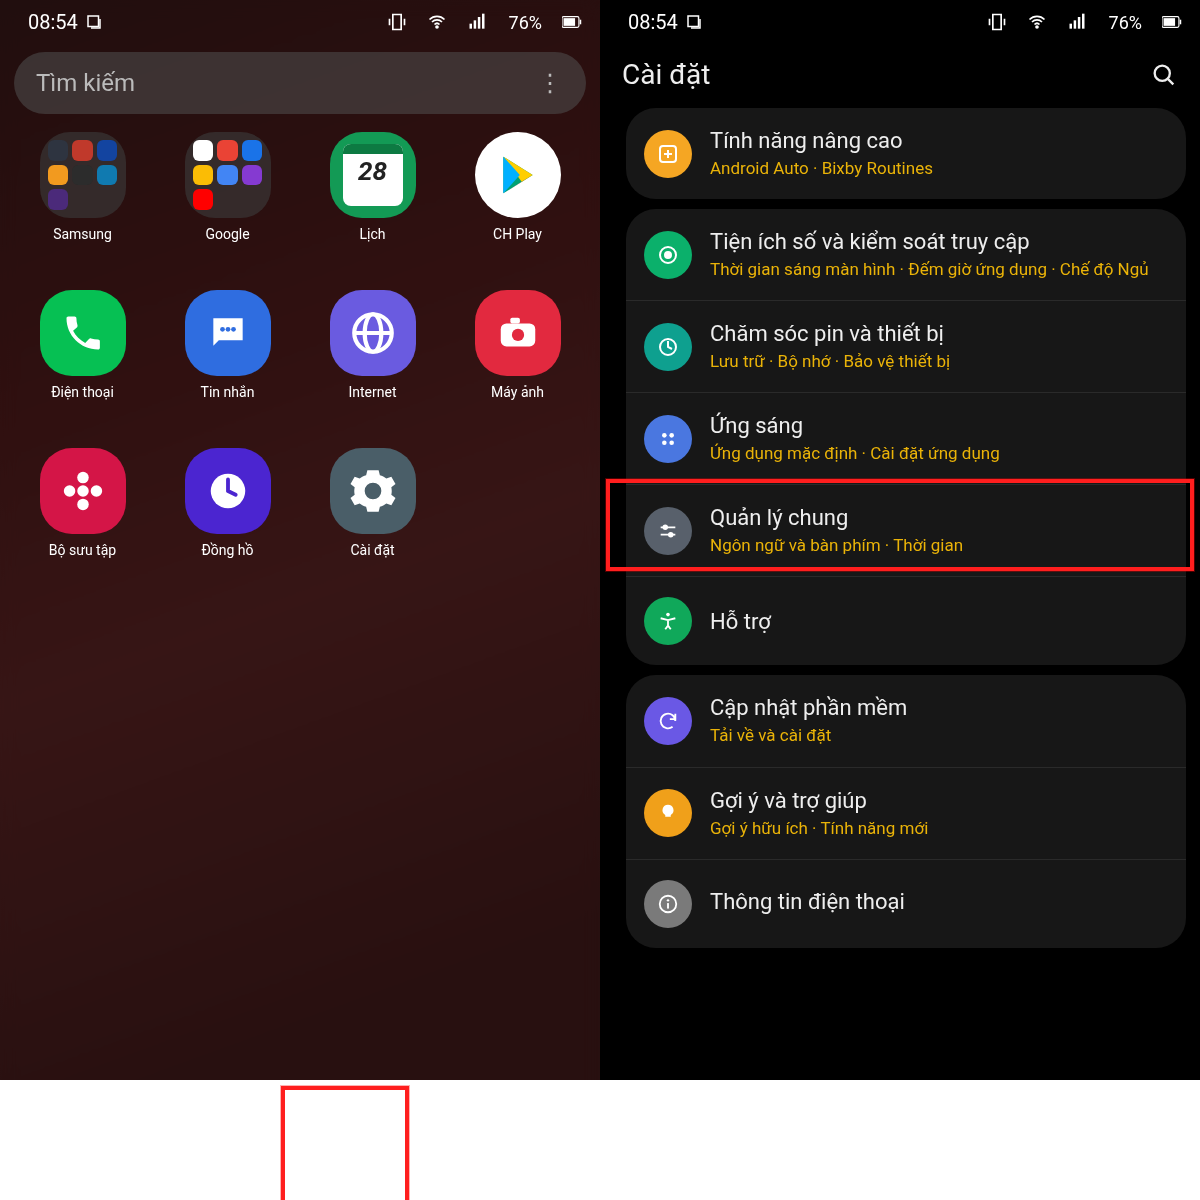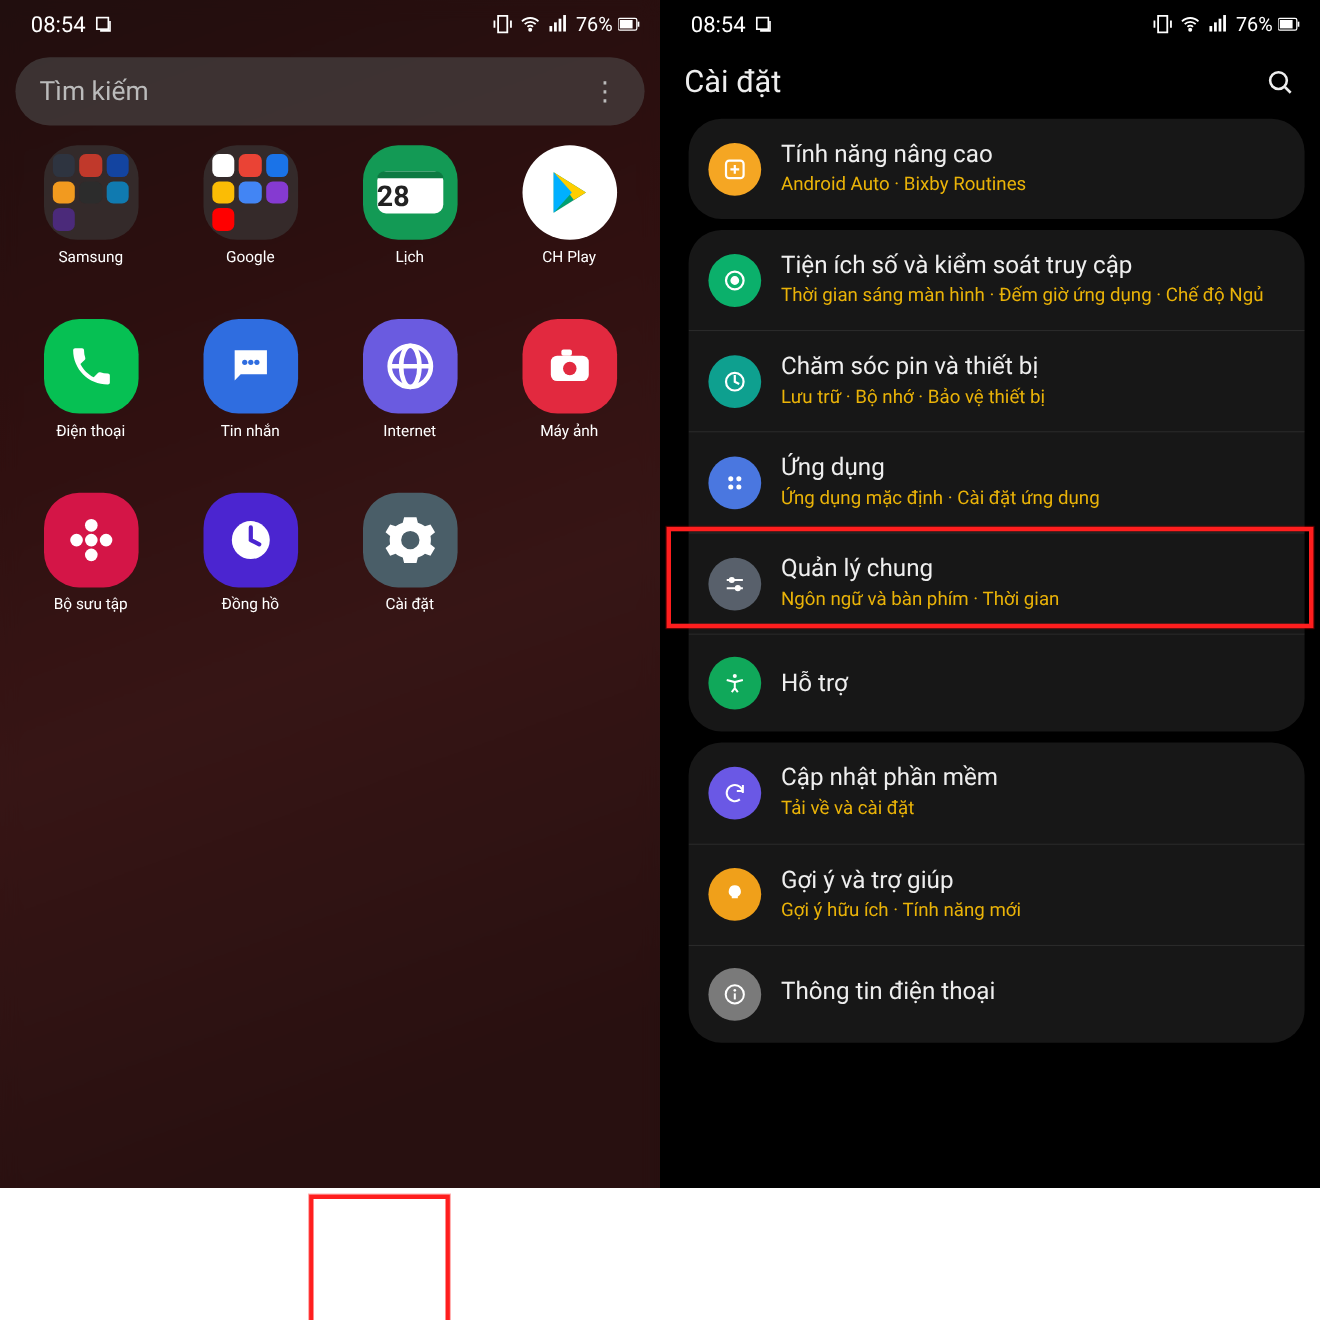--- a/index.html
+++ b/index.html
@@ -27,21 +27,21 @@
   .panel.left > * { position: relative; z-index: 1; }
   .panel.right { background: #000; color: #eee; }
   
   .statusbar {
     display:flex; justify-content:space-between; align-items:center;
     padding: 10px 18px 6px 28px;
     color:#fff;
     font-size:20px;
   }
   .panel.right .statusbar { color:#fff; }
-  .status-right { display:flex; align-items:center; gap:5px; }
+  .status-right { display:flex; align-items:center; gap:20px; }
   .ico { width:20px; height:20px; display:inline-flex; align-items:center; justify-content:center;}
   .battpct { font-size:18px; margin-left:2px;}
   
   .search-pill {
     margin: 12px 14px;
     background: rgba(80,80,80,0.55);
     border-radius: 40px;
     height: 62px;
     display:flex; align-items:center;
     padding: 0 22px;
@@ -189,21 +189,21 @@
           <div class="mini" style="background:#4285f4"></div>
           <div class="mini" style="background:#853ad1"></div>
         <div class="mini" style="background:#ff0000"></div>
           <div class="mini" style="background:transparent"></div>
           <div class="mini" style="background:transparent"></div>
       </div>
       <div class="app-label">Google</div>
     </div>
     <div class="app">
       <div class="app-icon squircle" style="background:#139a55;flex-direction:column;">
-        <div style="background:#fff;border-radius:8px;width:60px;height:38px;display:flex;flex-direction:column;">
+        <div style="background:#fff;border-radius:8px;width:60px;height:62px;display:flex;flex-direction:column;align-items:center;font-style:italic;">
           <div style="width:100%;height:10px;background:#0d7a42;border-radius:8px 8px 0 0"></div>
           <div style="font-weight:700;color:#222;font-size:26px;margin-top:2px;">28</div>
         </div>
       </div>
       <div class="app-label">Lịch</div>
     </div>
     <div class="app">
       <div class="app-icon" style="background:#fff;border-radius:50%;">
         <svg width="44" height="44" viewBox="0 0 24 24">
             <path d="M4 2l16 10L4 22z" fill="#00a173"></path>
@@ -388,21 +388,21 @@
       <div class="row">
         <div class="row-icon" style="background:#4a77e0">
           <svg width="22" height="22" viewBox="0 0 24 24" fill="#fff">
                 <circle cx="8" cy="8" r="2.5"></circle>
                 <circle cx="16" cy="8" r="2.5"></circle>
                 <circle cx="8" cy="16" r="2.5"></circle>
                 <circle cx="16" cy="16" r="2.5"></circle>
               </svg>
         </div>
         <div class="row-text">
-          <div class="row-title">Ứng dụng</div>
+          <div class="row-title">Ứng sáng</div>
           <div class="row-sub">Ứng dụng mặc định · Cài đặt ứng dụng</div>
         </div>
       </div>
       <div class="row">
         <div class="row-icon" style="background:#58606b">
           <svg width="22" height="22" viewBox="0 0 24 24" fill="none" stroke="#fff" stroke-width="2">
                 <path d="M4 8h16M4 16h16"></path>
                 <circle cx="9" cy="8" r="2" fill="#fff"></circle>
                 <circle cx="15" cy="16" r="2" fill="#fff"></circle>
               </svg>

